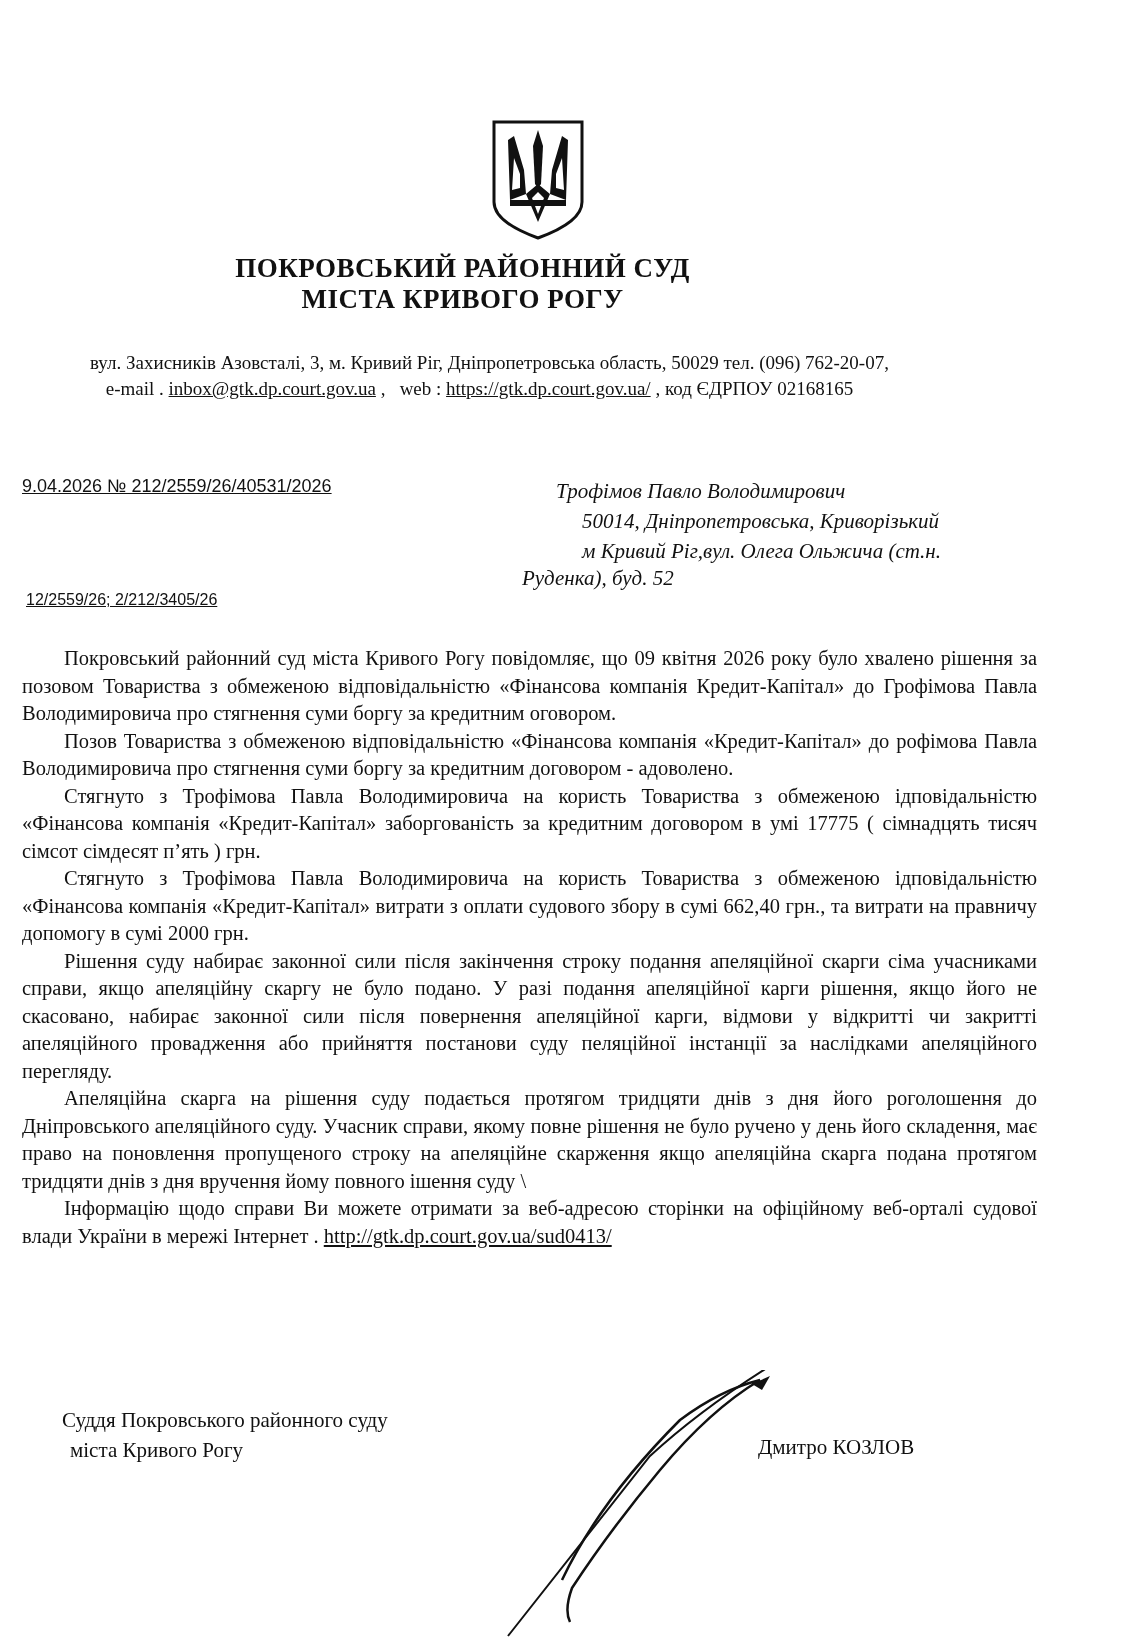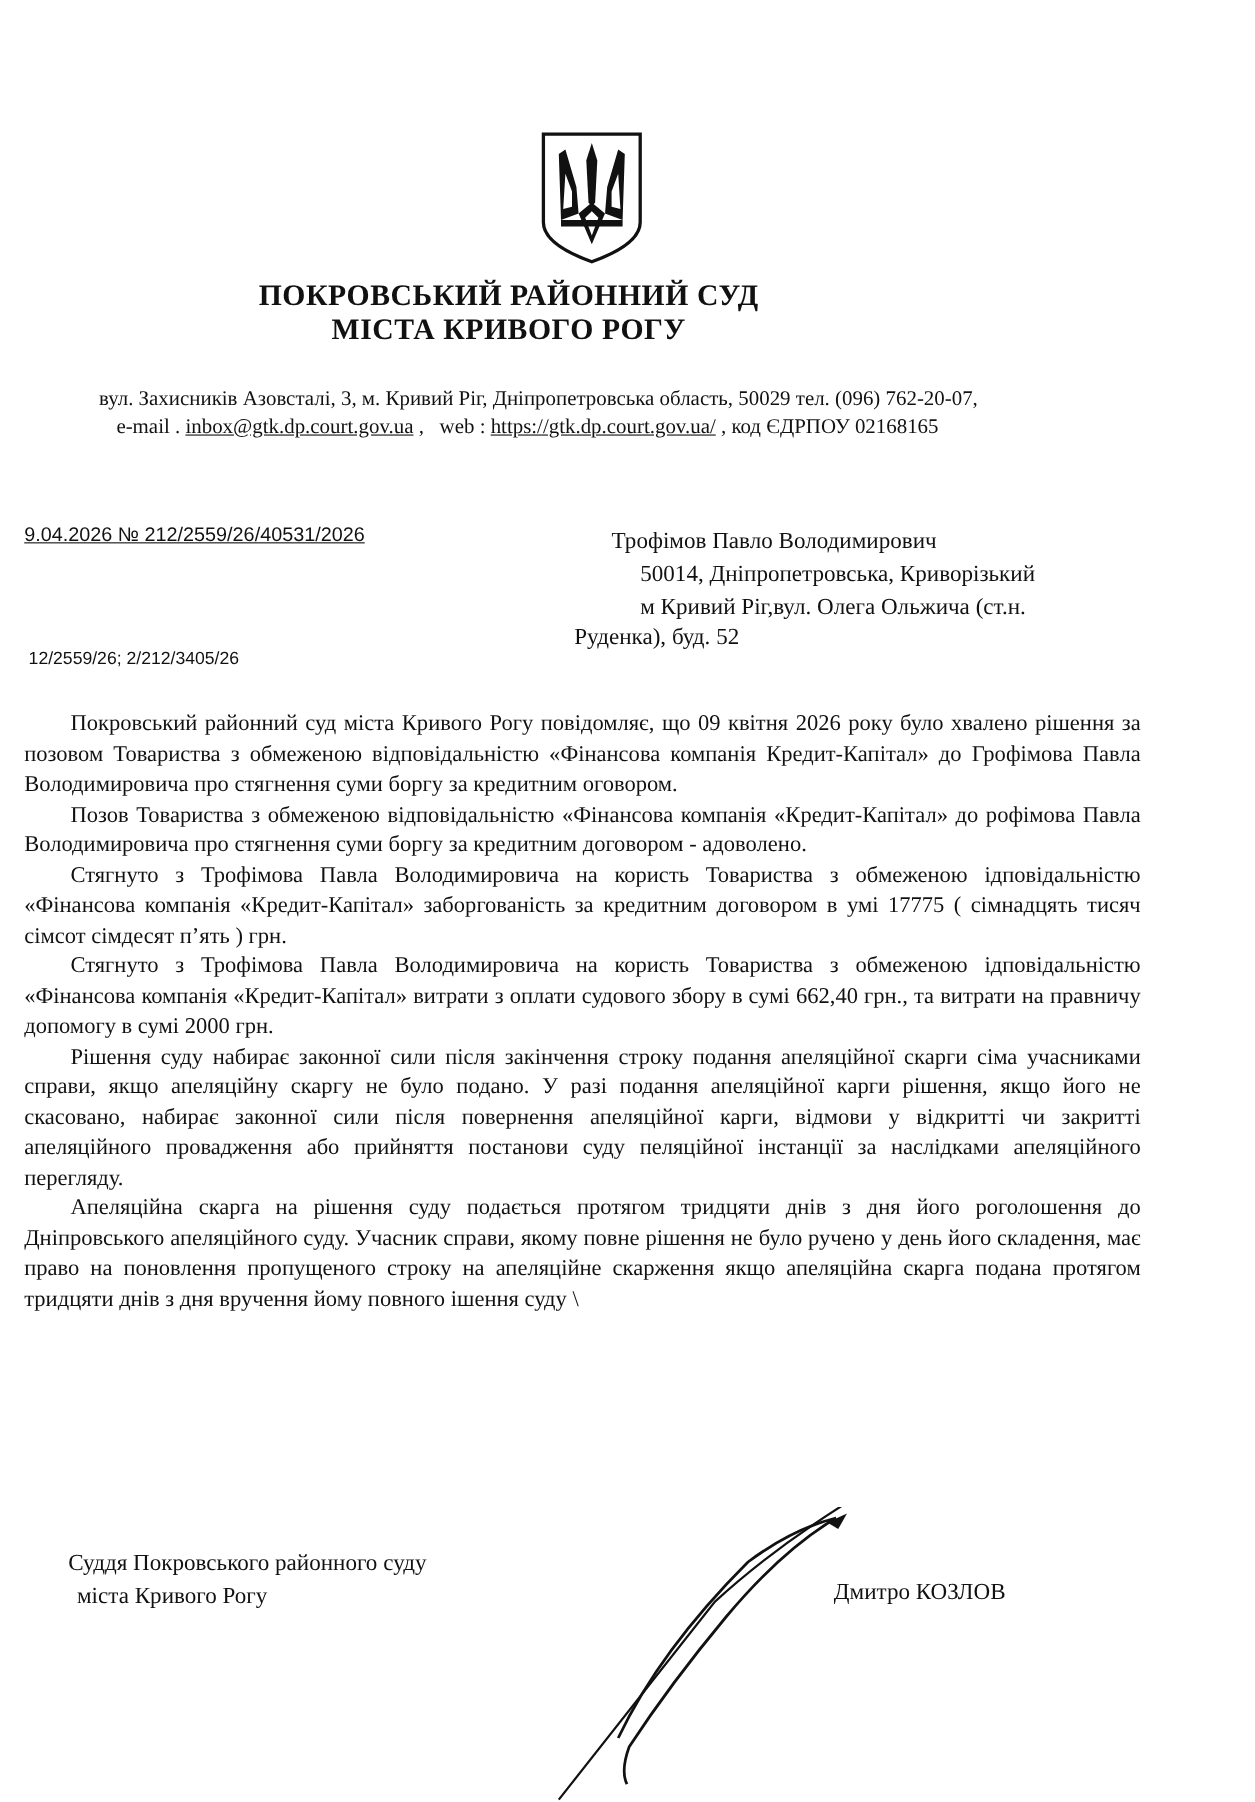--- a/index.html
+++ b/index.html
@@ -16,22 +16,22 @@
   }
   .title1 { top: 253px; }
   .title2 { top: 284px; }
   .contact {
     left: 0; width: 959px; text-align: center; font-size: 19px; line-height: 26px;
   }
   .contact1 { top: 350px; padding-left: 20px; box-sizing: border-box; }
   .contact2 { top: 376px; padding-left: 0px; }
   .u { text-decoration: underline; }
   .ref { left: 22px; top: 476px; font-size: 18px; text-decoration: underline; font-family: "Liberation Sans", sans-serif; }
-  .case-nums { left: 26px; top: 591px; font-size: 16px; font-family: "Liberation Sans", sans-serif; }
-  .recipient { font-size: 21px; line-height: 30px; }
+  .case-nums { left: 26px; top: 591px; font-size: 16px; font-family: "Liberation Sans", sans-serif; text-decoration: underline; }
+  .recipient { font-size: 21px; line-height: 30px; font-style: italic; }
   .r1 { left: 556px; top: 476px; }
   .r2 { left: 582px; top: 506px; }
   .r3 { left: 582px; top: 536px; }
   .r4 { left: 494px; top: 563px; margin-left: 28px; }
   .body-text {
     left: 22px; top: 645px; width: 1015px; font-size: 20.5px; line-height: 27.5px;
     text-align: justify;
   }
   .body-text p { margin: 0; text-indent: 42px; }
   .link { text-decoration: underline; }
@@ -77,20 +77,21 @@
 <div class="abs recipient r3">м  Кривий Ріг,вул. Олега Ольжича (ст.н.</div>
 <div class="abs recipient r4">Руденка), буд. 52</div>
 
 <div class="abs body-text">
   <p>Покровський  районний суд міста Кривого Рогу повідомляє, що 09 квітня 2026 року було хвалено рішення за позовом Товариства з обмеженою відповідальністю «Фінансова компанія Кредит-Капітал» до Грофімова Павла Володимировича про стягнення суми боргу за кредитним оговором.</p>
   <p>Позов Товариства з обмеженою відповідальністю «Фінансова компанія «Кредит-Капітал» до рофімова Павла Володимировича про стягнення суми боргу за кредитним договором - адоволено.</p>
   <p>Стягнуто з Трофімова Павла Володимировича на користь Товариства з обмеженою ідповідальністю «Фінансова компанія «Кредит-Капітал» заборгованість за кредитним договором в умі 17775 ( сімнадцять тисяч  сімсот сімдесят п’ять ) грн.</p>
   <p>Стягнуто з Трофімова Павла Володимировича на користь Товариства з обмеженою ідповідальністю «Фінансова компанія «Кредит-Капітал» витрати з оплати судового збору в сумі 662,40 грн., та витрати на правничу допомогу в сумі 2000 грн.</p>
   <p>Рішення суду набирає законної сили після закінчення строку подання апеляційної скарги сіма учасниками справи, якщо апеляційну скаргу не було подано. У разі подання апеляційної карги рішення, якщо його не скасовано, набирає законної сили після повернення апеляційної карги, відмови у відкритті чи закритті апеляційного провадження або прийняття постанови суду пеляційної інстанції за наслідками апеляційного перегляду.</p>
   <p>Апеляційна скарга на рішення суду подається протягом тридцяти днів з дня його роголошення до Дніпровського апеляційного суду. Учасник справи, якому повне рішення не було ручено у день його складення, має право на поновлення пропущеного строку на апеляційне скарження якщо апеляційна скарга подана протягом тридцяти днів з дня вручення йому повного ішення суду \</p>
+  <p><span>Інформацію щодо справи Ви можете отримати за веб-адресою сторінки на офіційному веб-орталі судової влади України в мережі Інтернет . </span><span class="link">http://gtk.dp.court.gov.ua/sud0413/</span></p>
 </div>
 
 <div class="abs sig-title">Суддя Покровського районного суду</div>
 <div class="abs sig-title2">міста Кривого Рогу</div>
 <div class="abs sig-name">Дмитро КОЗЛОВ</div>
 
 <div class="abs signature">
   <svg width="300" height="270" viewBox="0 0 300 270">
     <path d="M8 266 L150 86 Q200 40 270 -4" fill="none" stroke="#111" stroke-width="2"></path>
     <path d="M62 210 Q100 130 180 50 Q220 20 260 10 Q210 40 160 100 Q110 160 72 218 Q64 240 70 252" fill="none" stroke="#111" stroke-width="2.5"></path>

